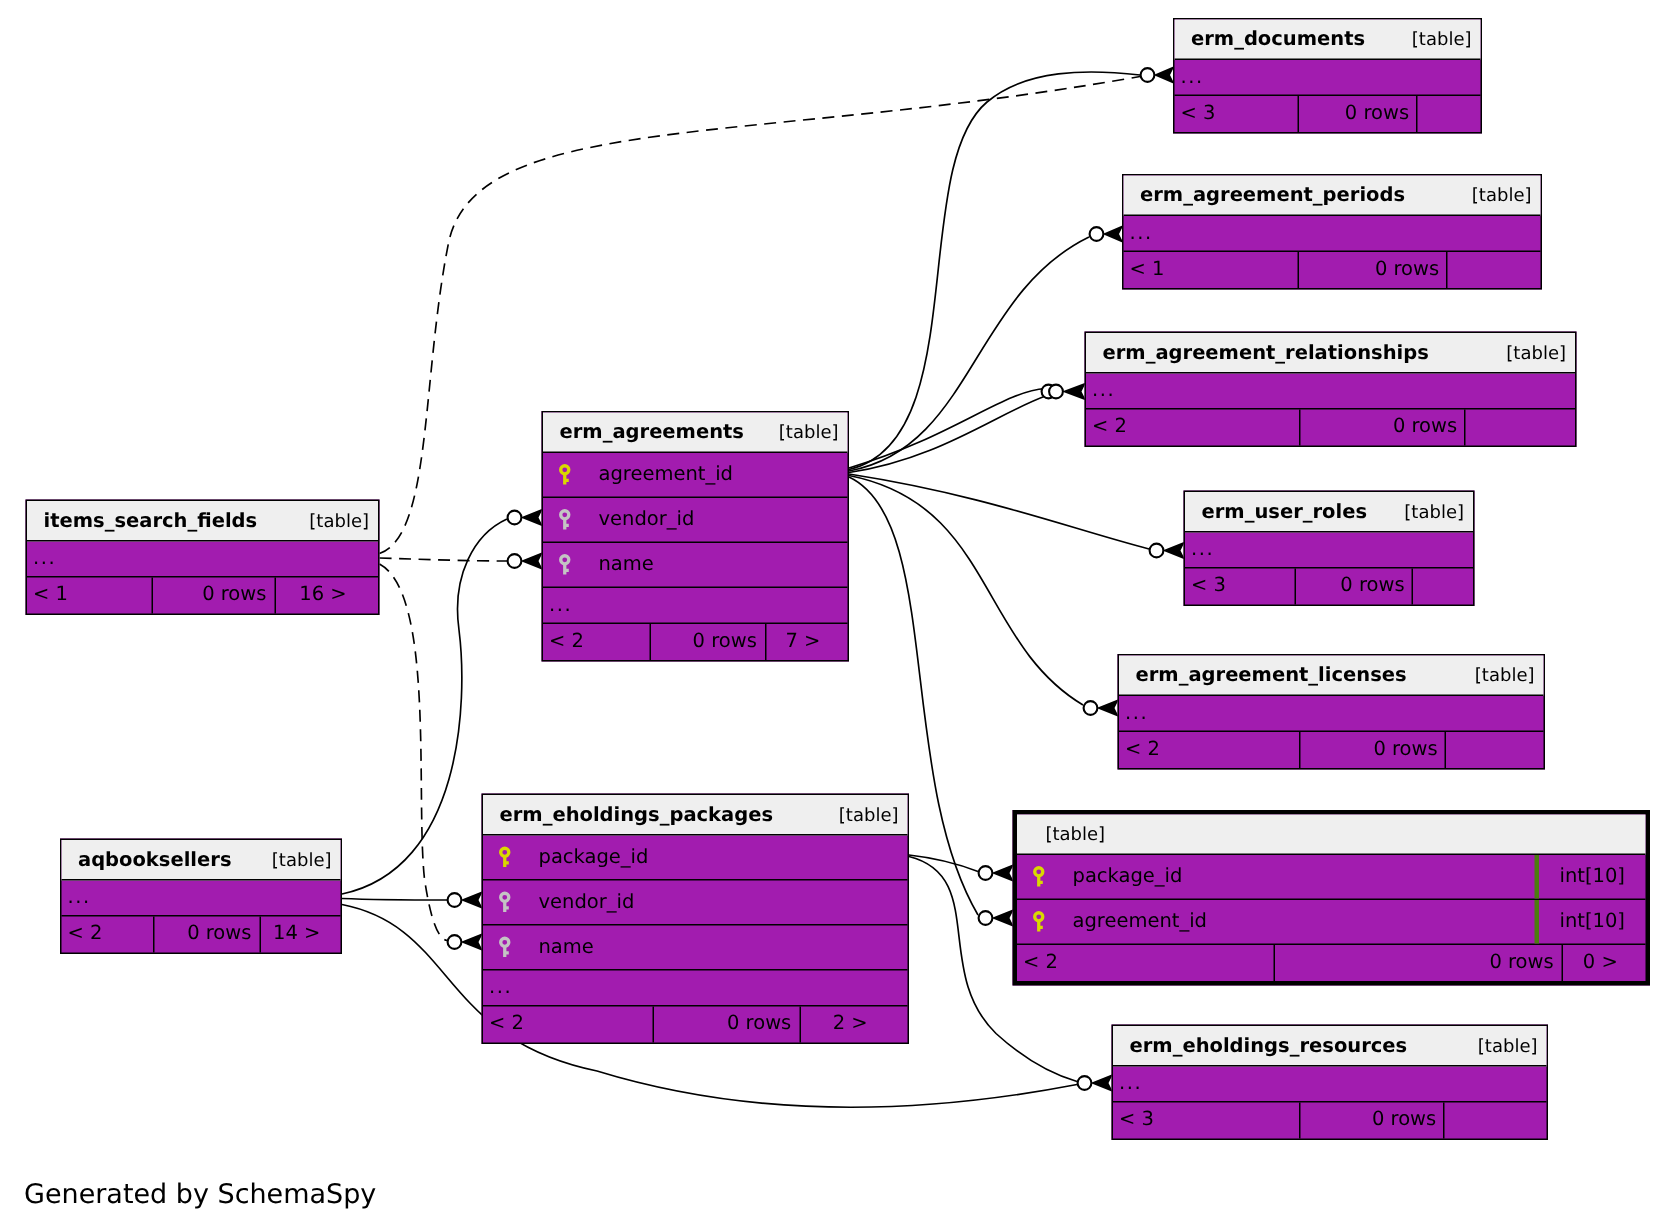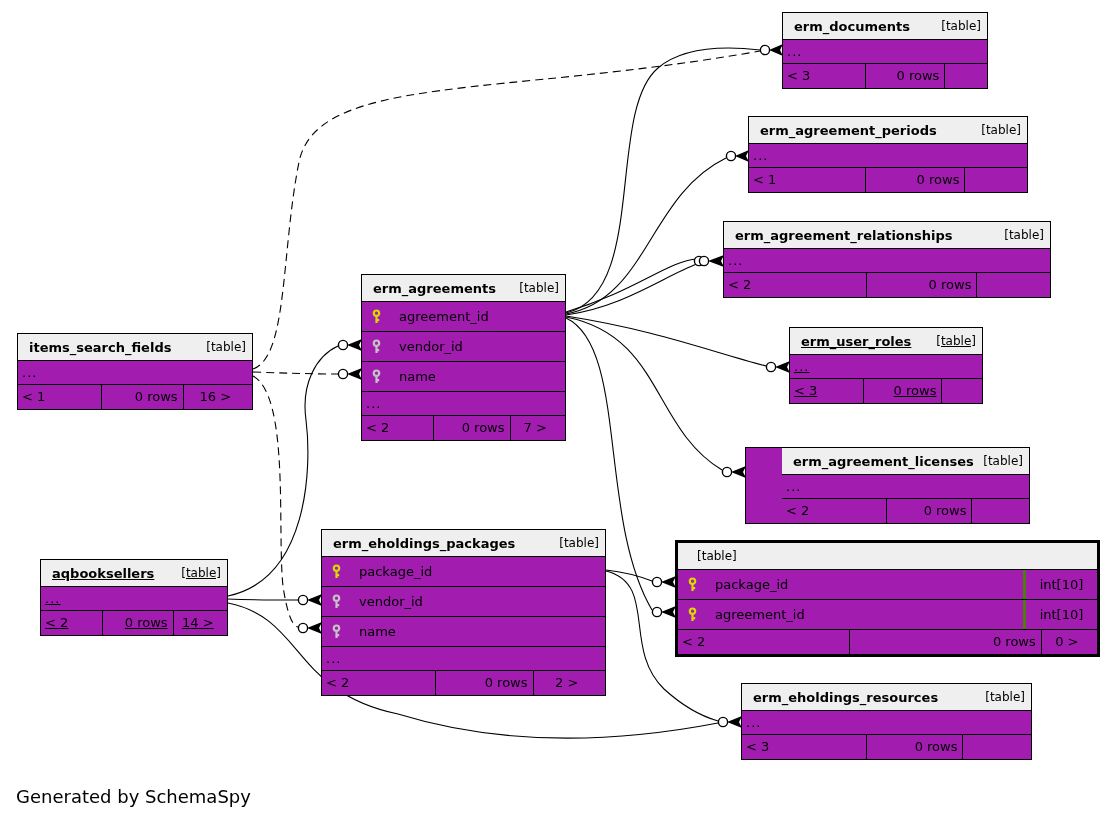--- a/index.html
+++ b/index.html
@@ -102,33 +102,33 @@
         <span class="ttl">erm_agreement_relationships</span>
         <span class="tag">[table]</span>
       </div>
       <div class="ell">...</div>
       <div class="ftr">
         <div class="cell c-left" style="width: 143px;">&lt; 2</div>
         <div class="cell c-mid" style="width: 111px;">0 rows</div>
         <div class="cell c-right" style="width: 74px;"></div>
       </div>
     </div>
-    <div class="tbl" style="left: 789px; top: 327px; width: 194px; text-decoration: underline;">
+    <div class="tbl" style="left: 789px; top: 327px; width: 194px;">
       <div class="hdr">
         <span class="ttl">erm_user_roles</span>
         <span class="tag">[table]</span>
       </div>
       <div class="ell">...</div>
       <div class="ftr">
         <div class="cell c-left" style="width: 74px;">&lt; 3</div>
         <div class="cell c-mid" style="width: 79px;">0 rows</div>
         <div class="cell c-right" style="width: 41px;"></div>
       </div>
     </div>
-    <div class="tbl" style="left: 745px; top: 447px; width: 285px; padding-left: 36px;">
+    <div class="tbl" style="left: 745px; top: 436px; width: 285px;">
       <div class="hdr">
         <span class="ttl">erm_agreement_licenses</span>
         <span class="tag">[table]</span>
       </div>
       <div class="ell">...</div>
       <div class="ftr">
         <div class="cell c-left" style="width: 121px;">&lt; 2</div>
         <div class="cell c-mid" style="width: 98px;">0 rows</div>
         <div class="cell c-right" style="width: 66px;"></div>
       </div>
@@ -177,21 +177,21 @@
         <span class="ttl">items_search_fields</span>
         <span class="tag">[table]</span>
       </div>
       <div class="ell">...</div>
       <div class="ftr">
         <div class="cell c-left" style="width: 84px;">&lt; 1</div>
         <div class="cell c-mid" style="width: 82px;">0 rows</div>
         <div class="cell c-right" style="width: 70px;">16 &gt;</div>
       </div>
     </div>
-    <div class="tbl" style="left: 40px; top: 559px; width: 188px; text-decoration: underline;">
+    <div class="tbl" style="left: 40px; top: 559px; width: 188px;">
       <div class="hdr">
         <span class="ttl">aqbooksellers</span>
         <span class="tag">[table]</span>
       </div>
       <div class="ell">...</div>
       <div class="ftr">
         <div class="cell c-left" style="width: 62px;">&lt; 2</div>
         <div class="cell c-mid" style="width: 71px;">0 rows</div>
         <div class="cell c-right" style="width: 55px;">14 &gt;</div>
       </div>

